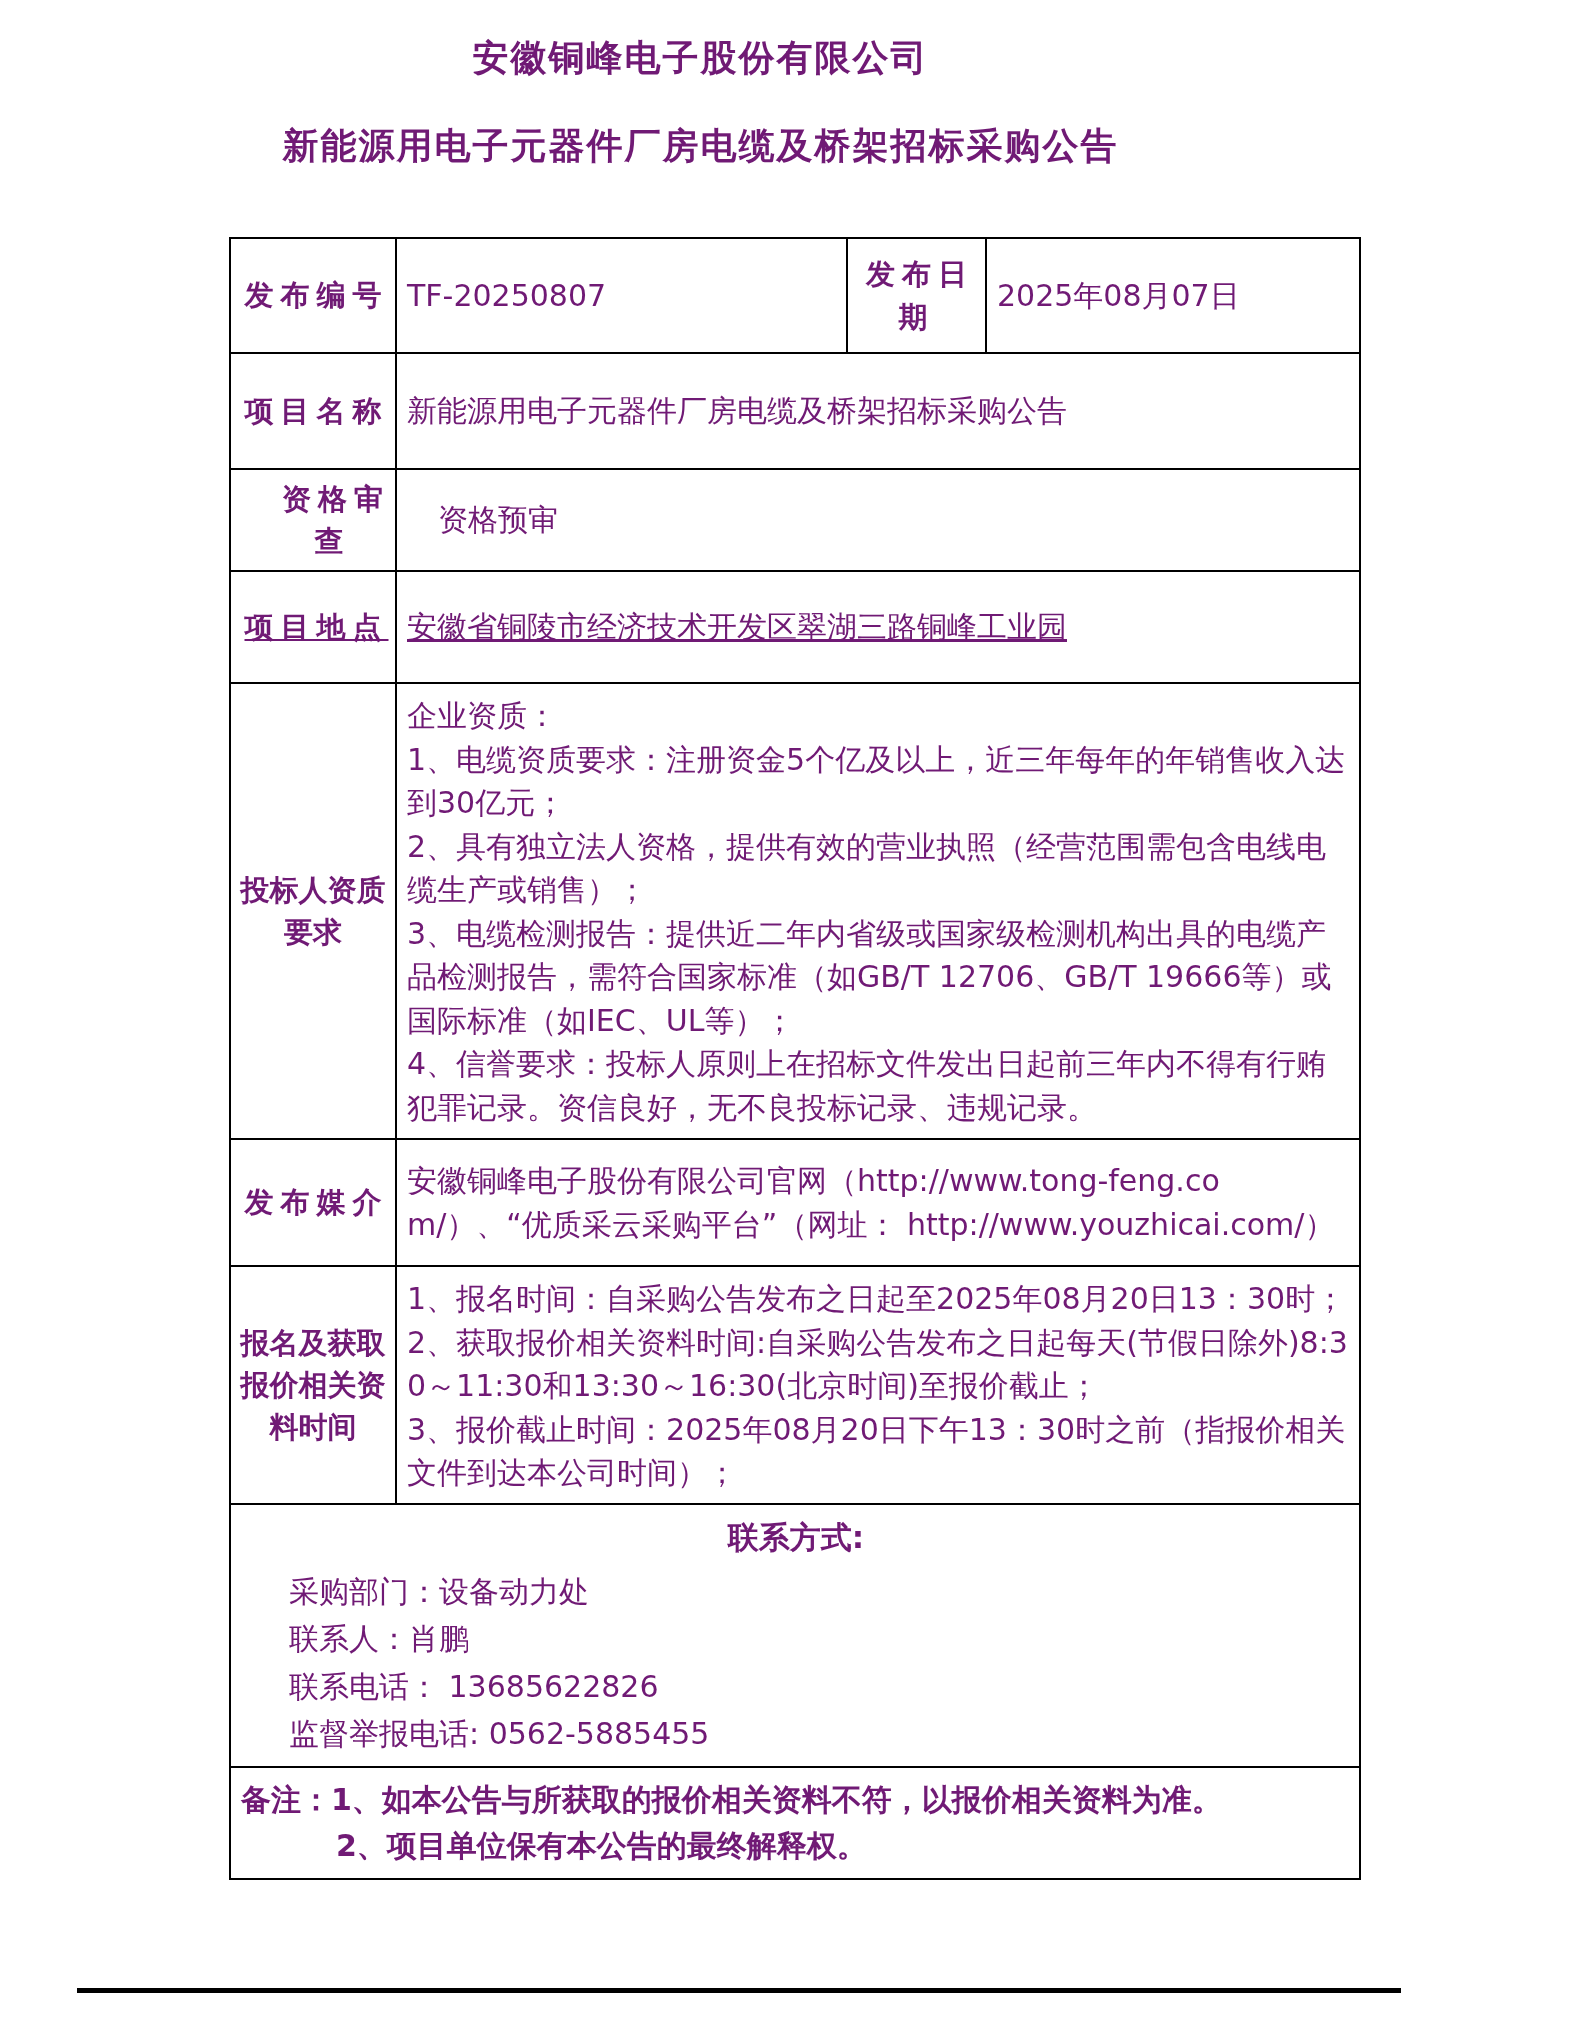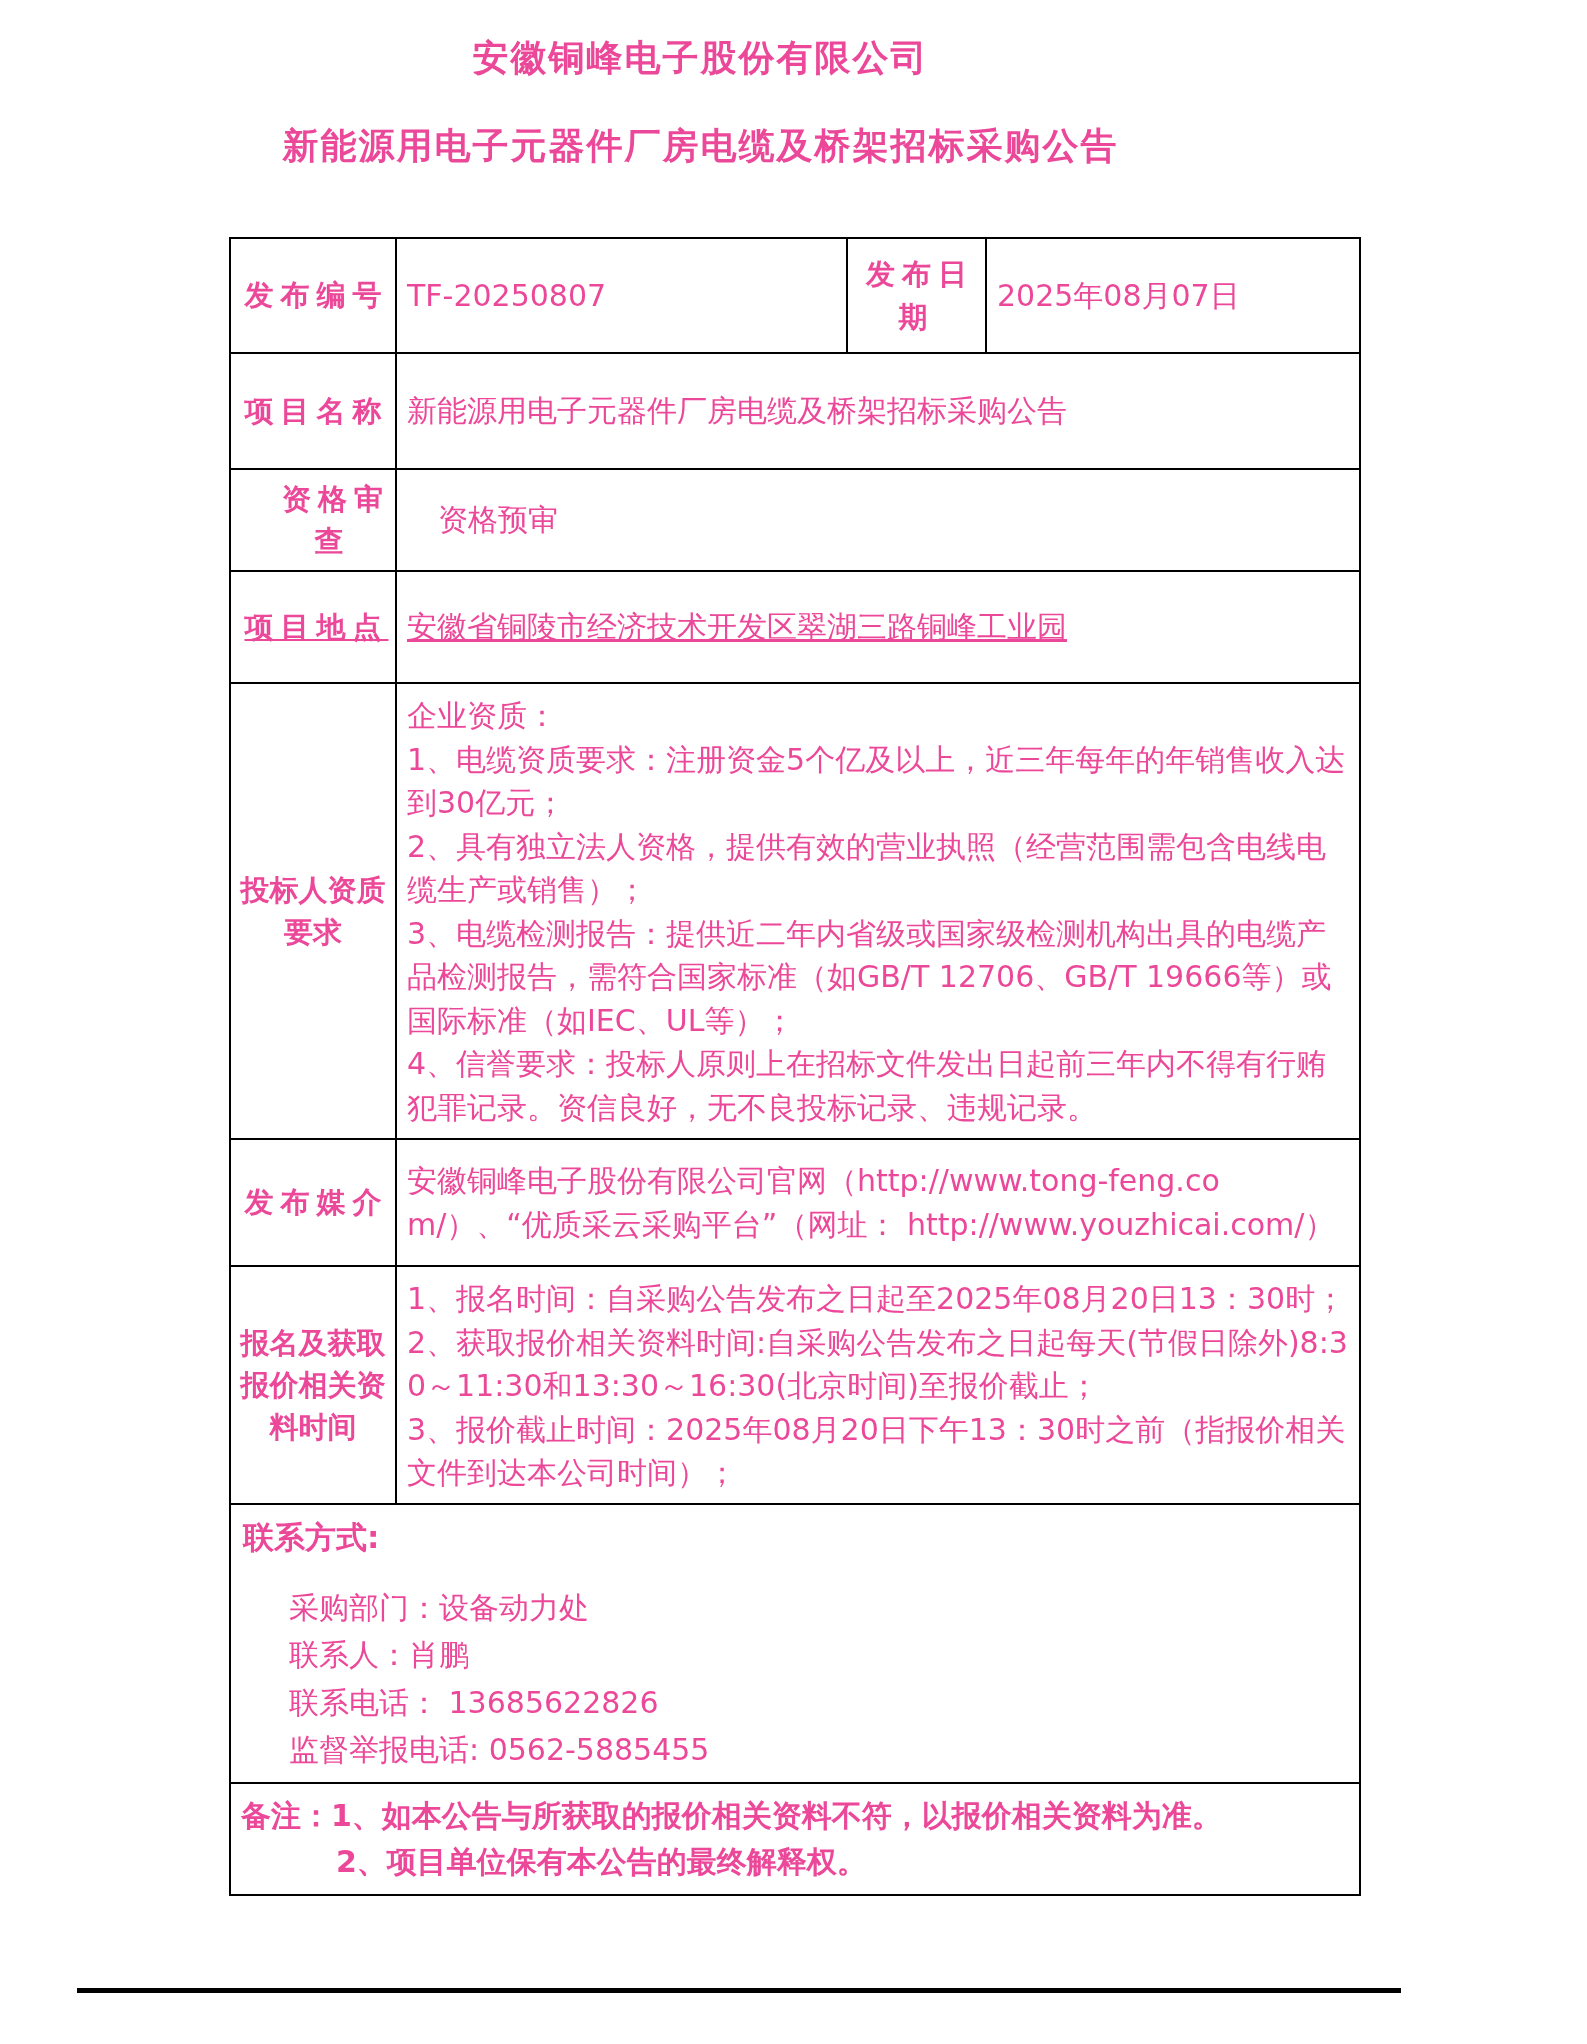--- a/index.html
+++ b/index.html
@@ -1,18 +1,18 @@
 <!DOCTYPE html>
 <html><head>
 <meta charset="utf-8">
 <style>
   html,body { margin:0; padding:0; background:#ffffff; }
   .page {
     position:relative; width:1401px; height:2044px; background:#ffffff;
-    font-family:"DejaVu Sans","Liberation Sans",sans-serif; color:#ec4899;
+    font-family:"DejaVu Sans","Liberation Sans",sans-serif; color:#701a75;
     overflow:hidden;
   }
   .title { position:absolute; left:0; right:0; text-align:center;
     font-weight:bold; font-size:36px; letter-spacing:2px; }
   .t1 { top:34px; }
   .t2 { top:122px; }
 
   table.doc { position:absolute; left:229px; top:237px; width:1130px;
     border-collapse:collapse; table-layout:fixed; }
   .c1 { width:166px; } .c2 { width:451px; } .c3 { width:139px; } .c4 { width:374px; }
@@ -28,21 +28,21 @@
   tr.r2  td { height:102px; }
   tr.r3  td { height:88px;padding-left:41px; }
   tr.r4  td { height:103px; }
   tr.r5  td { height:98px;text-decoration:underline; }
   tr.r6  td { height:74px; }
   tr.r7  td { height:438px; }
   tr.r8  td { height:113px; }
   tr.r9  td { height:220px; }
   tr.rc  td { height:192px; vertical-align:top; }
   tr.rn  td { height:98px; vertical-align:middle; }
-  .contact-heading { font-weight:bold; font-size:31px; margin:4px 0 26px 2px; }
+  .contact-heading { font-weight:bold; font-size:31px; margin:4px 0 10px 2px;text-align:center; }
   .contact-line { margin:4px 0; padding-left:48px; }
   .note-line1 { font-weight:bold; margin:2px 0; }
   .note-line2 { font-weight:bold; margin:2px 0; padding-left:95px; }
   .rule { position:absolute; left:77px; top:1988px; width:1436px; height:5px; background:#000; }
 </style>
 </head>
 <body>
 
 <div class="page">
 

